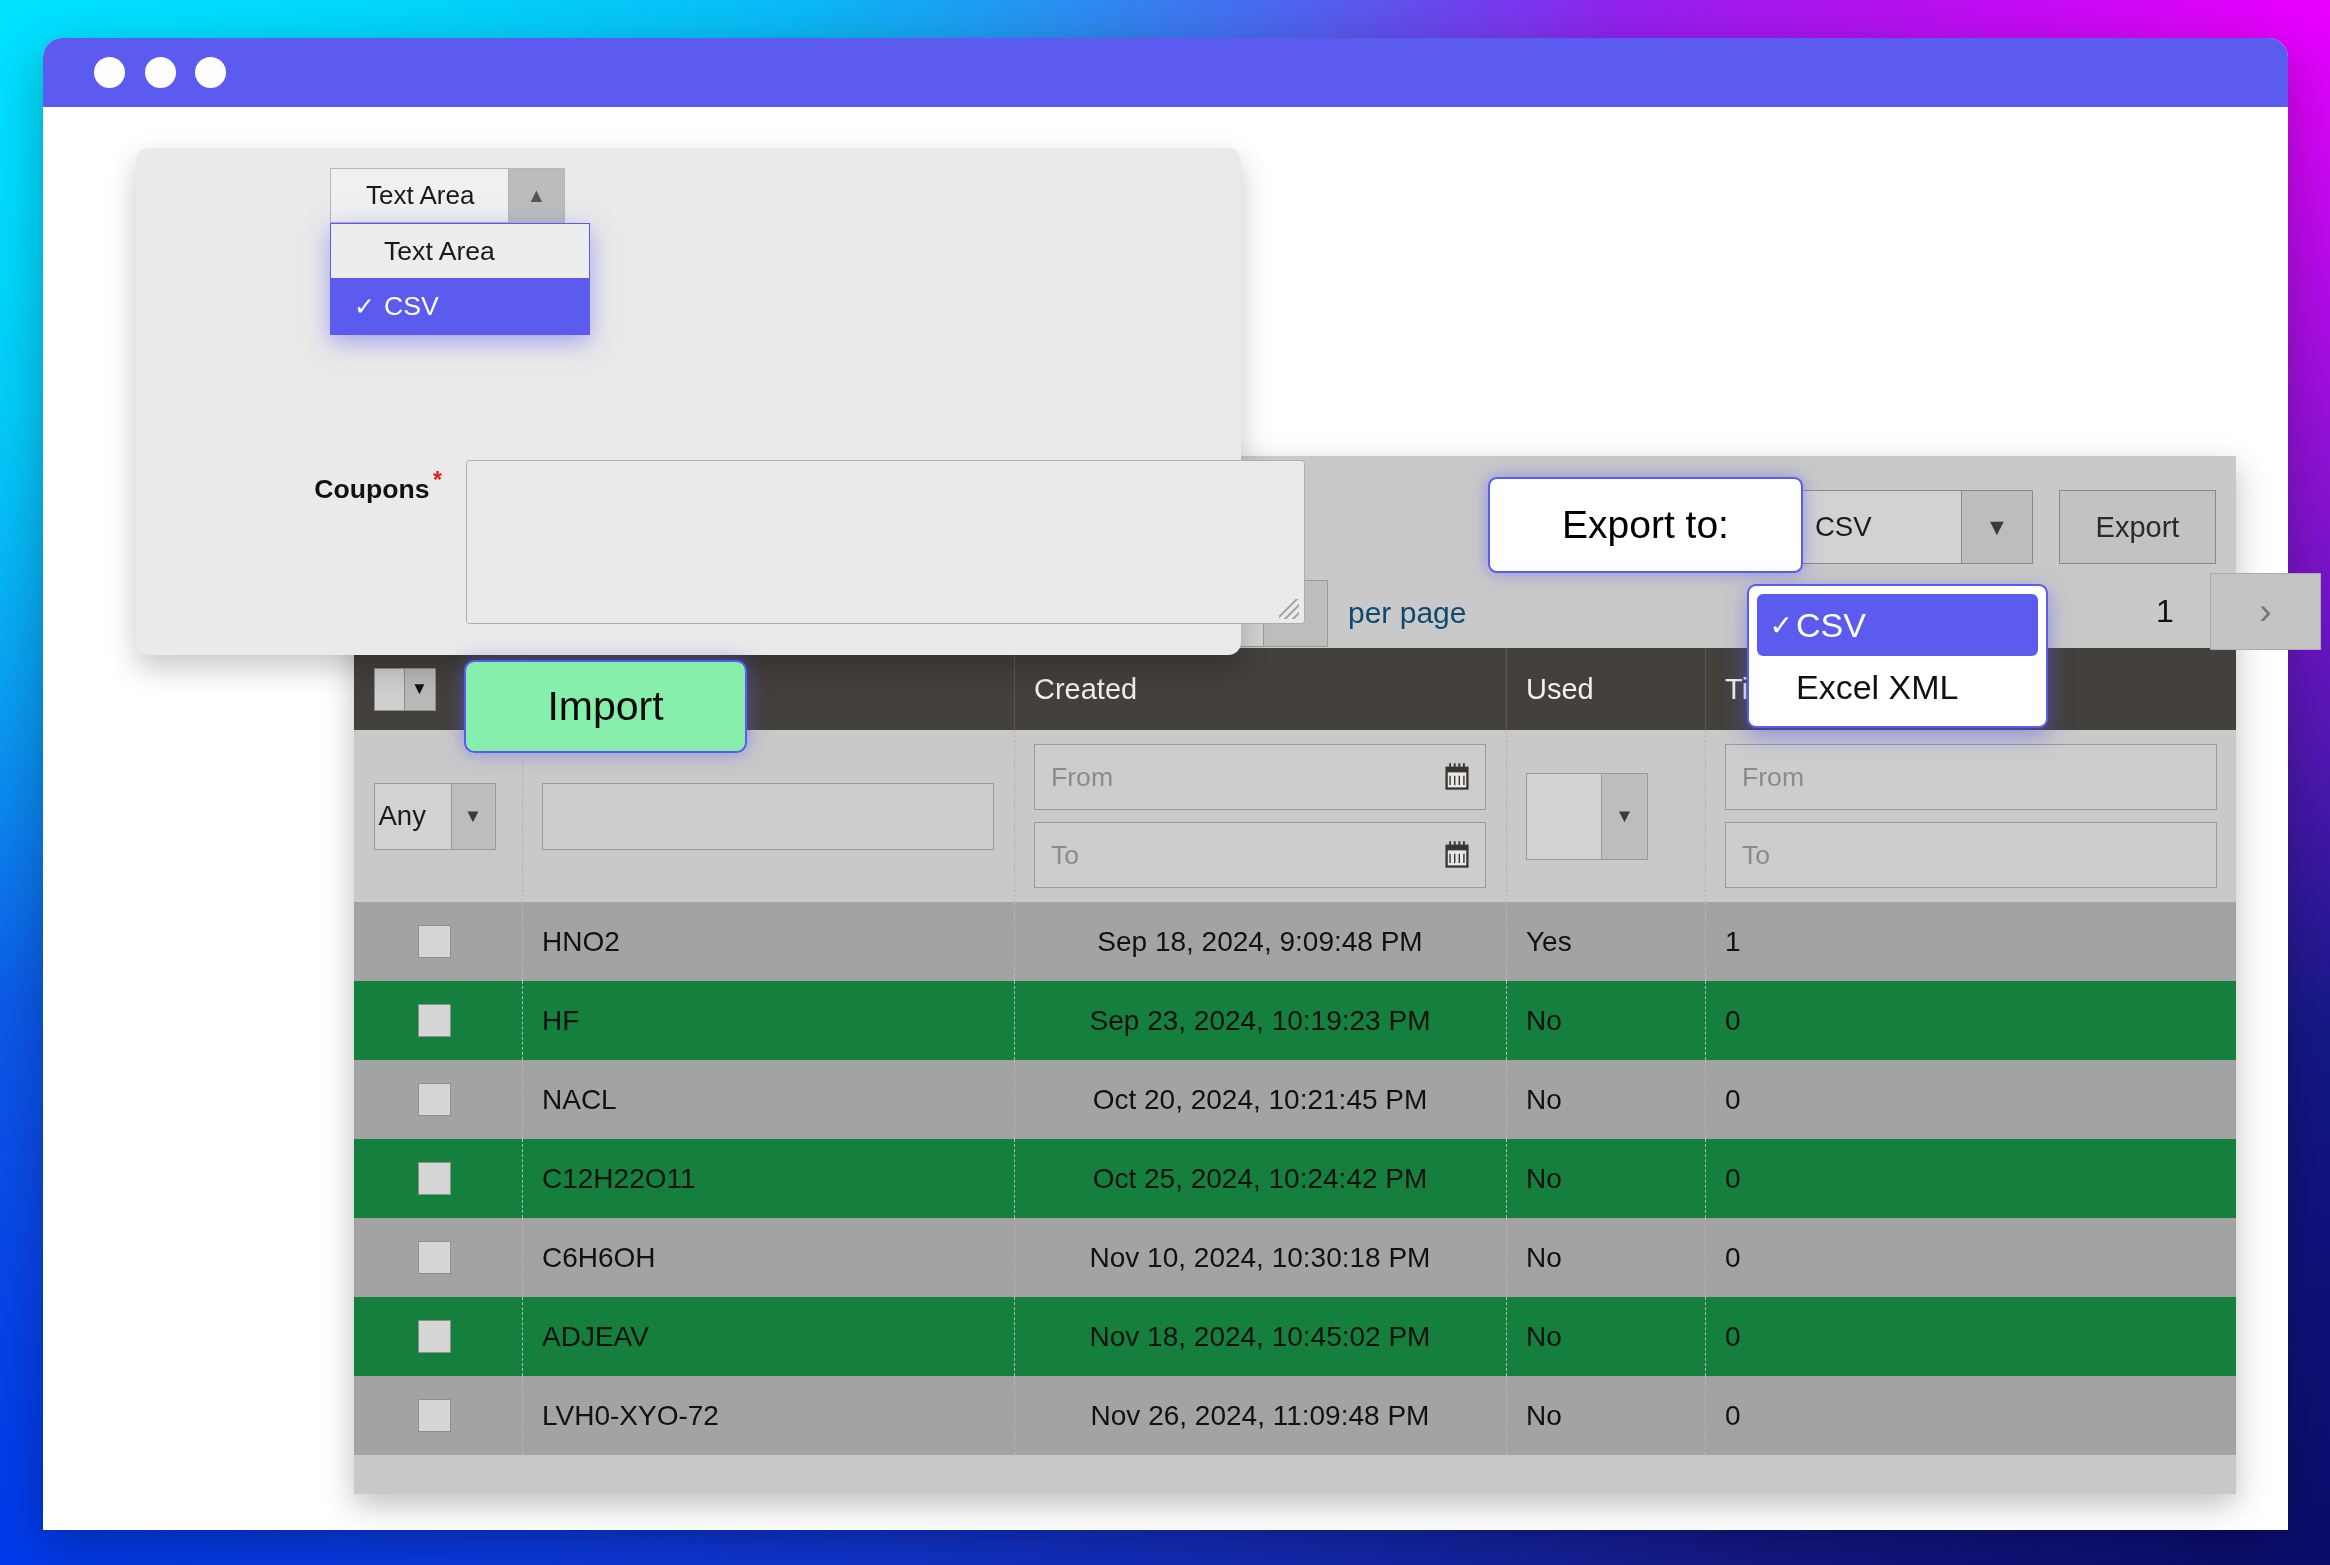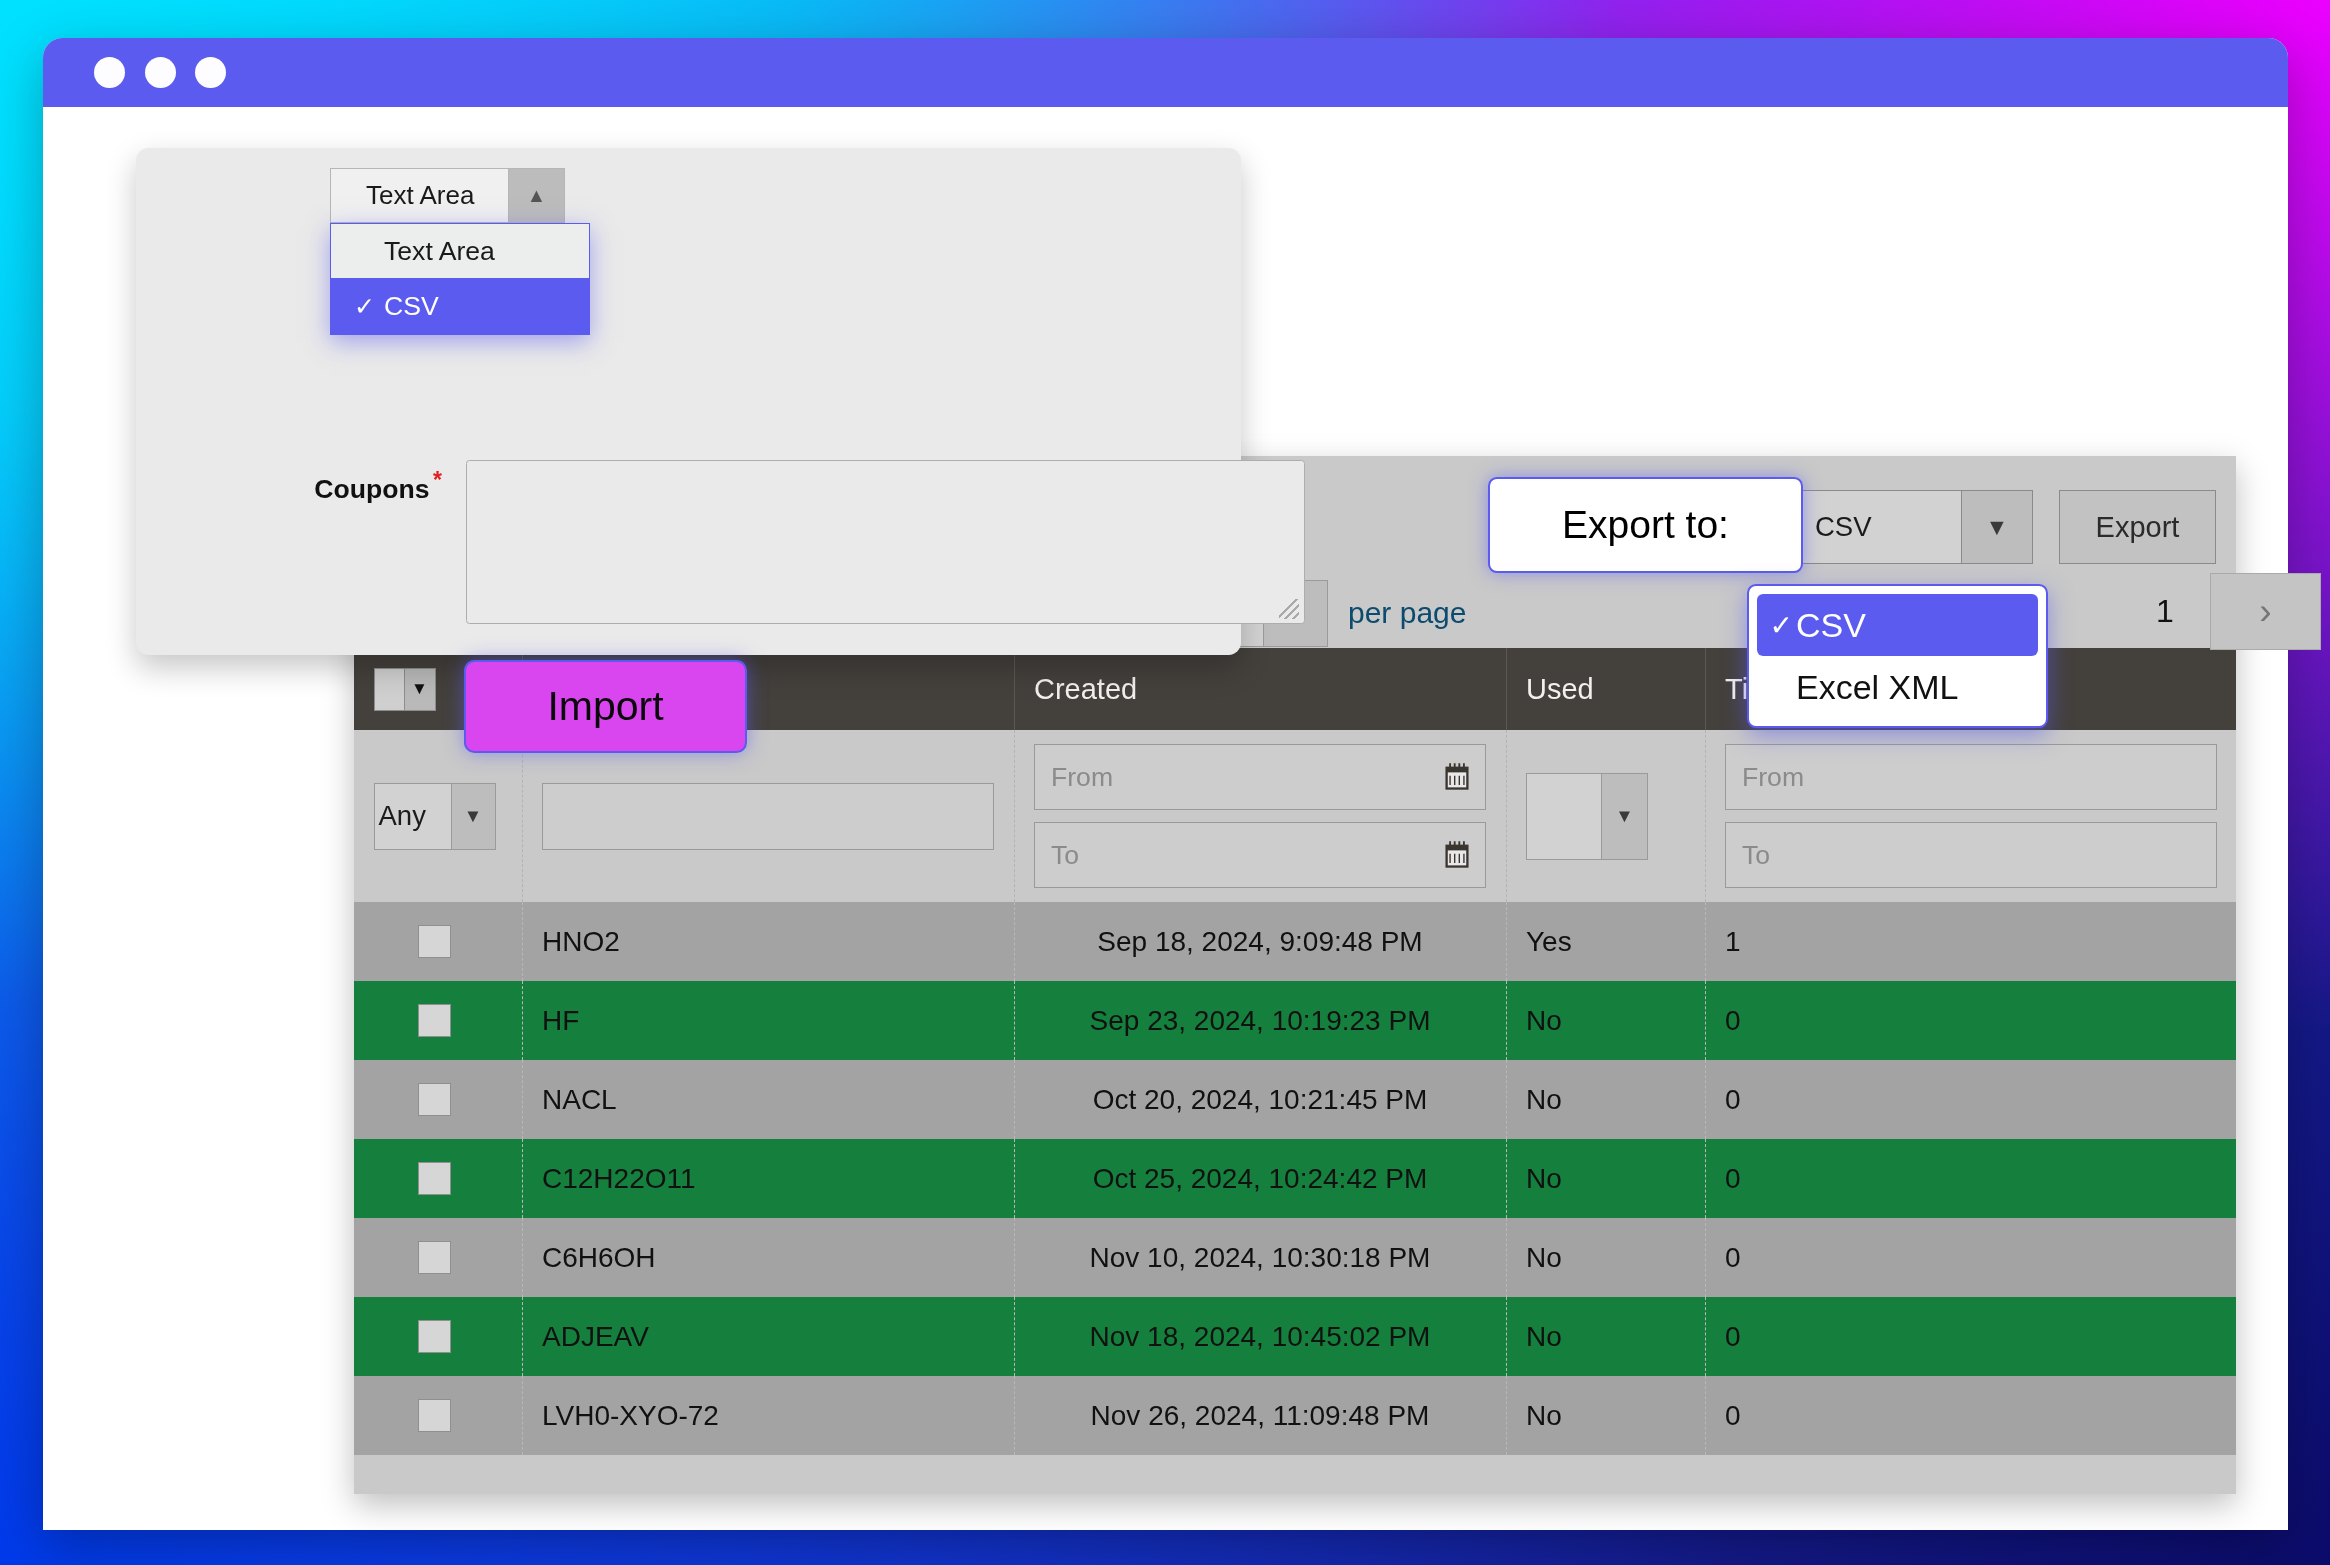--- a/index.html
+++ b/index.html
@@ -108,21 +108,21 @@
     width: 19.5px; height: 19.5px;
     background:
       linear-gradient(135deg, transparent 42%, #a9a9a9 42%, #a9a9a9 50%, transparent 50%),
       linear-gradient(135deg, transparent 62%, #a9a9a9 62%, #a9a9a9 70%, transparent 70%),
       linear-gradient(135deg, transparent 82%, #a9a9a9 82%, #a9a9a9 90%, transparent 90%);
   }
 
   #import-button {
     position: absolute; left: 328px; top: 512px;
     width: 283px; height: 93px;
-    background: #d946ef;
+    background: #86efac;
     border: 2.7px solid #5b5bef;
     border-radius: 10.6px;
     display: flex; align-items: center; justify-content: center;
     font-size: 41px; color: #0a0a0a; font-weight: 500;
     box-shadow: 0 0 19.5px rgba(91,91,239,.55);
     z-index: 45;
   }
 
   
   #grid-panel {

